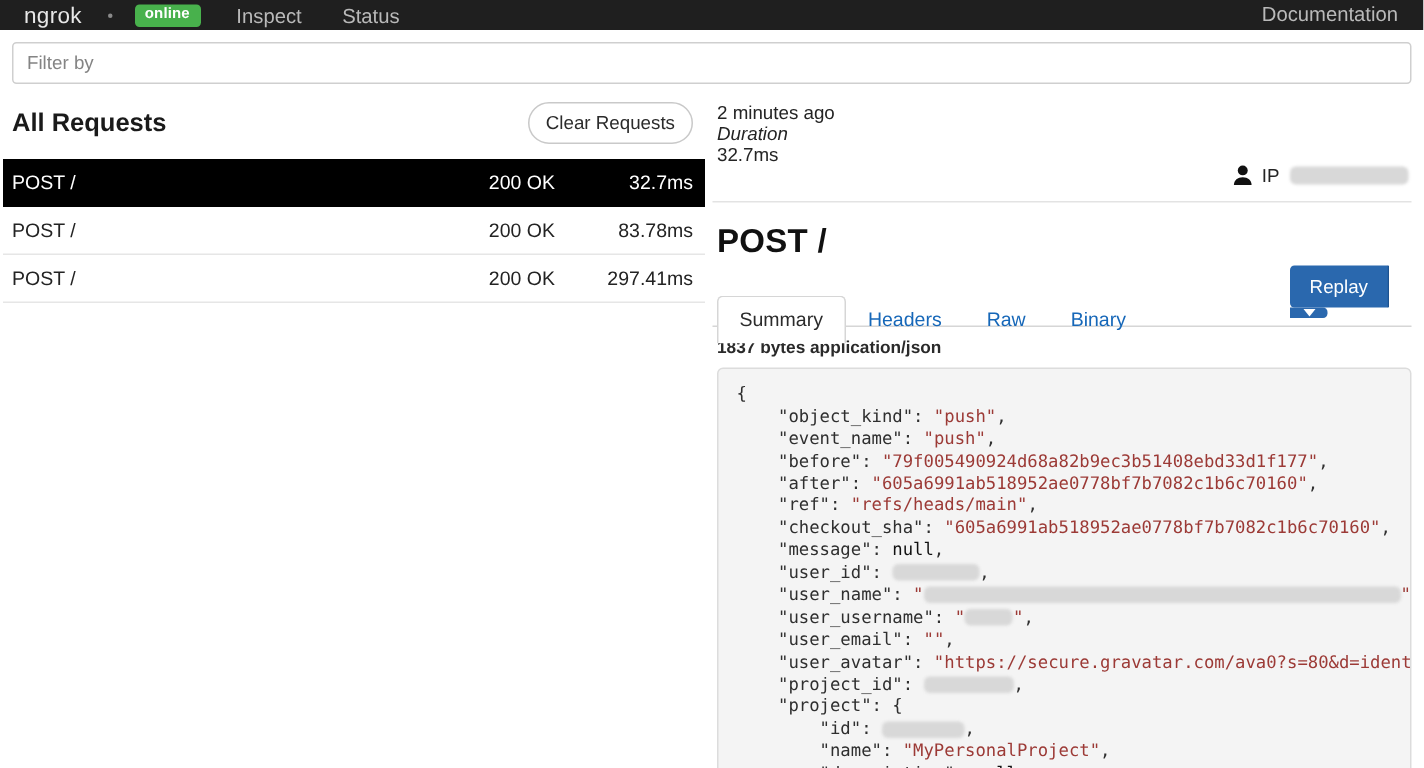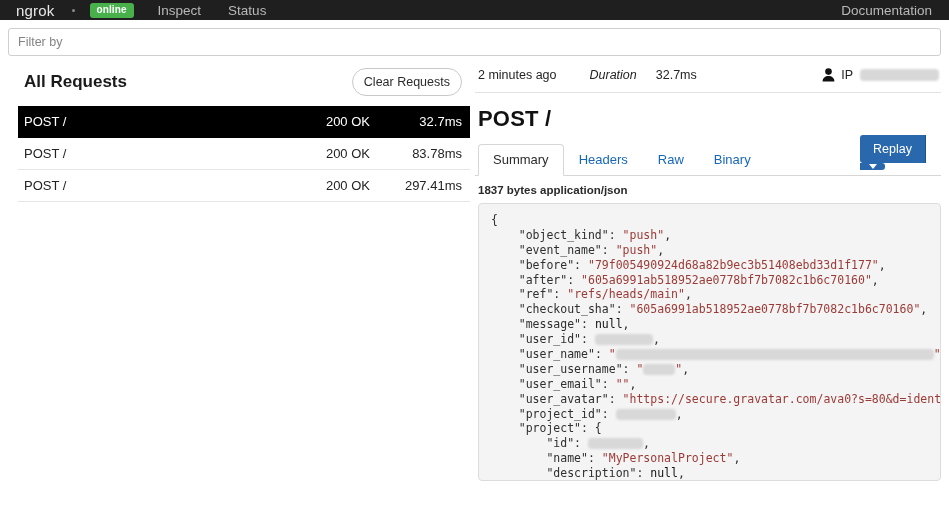--- a/index.html
+++ b/index.html
@@ -77,21 +77,21 @@
     background: #fff;
   }
   #filter-input::placeholder { color: #848484; }
 
   
   #columns {
     display: flex;
     align-items: flex-start;
     height: 470px;
   }
-  #left-col  { width: 470px; flex: 0 0 470px; padding-left: 18px; }
+  #left-col  { width: 470px; flex: 0 0 470px; padding-left: 2px; }
   #right-col { flex: 1 1 auto; padding: 0 8px 0 5px; min-width: 0; }
 
   
   #requests-head {
     display: flex;
     align-items: center;
     justify-content: space-between;
     padding: 12px 8px 10px 6px;
   }
   #requests-title {
@@ -130,20 +130,21 @@
   .req-status { width: 86px; text-align: right; }
   .req-dur    { width: 92px; text-align: right; }
 
   
   #meta-row {
     display: flex;
     padding: 12px 2px 10px 3px;
     font-size: 12.5px;
     color: #242424;
     border-bottom: 1px solid #e3e3e3;
+    flex-direction: column;
   }
   #meta-time { margin-right: 33px; }
   #meta-duration-label { margin-right: 19px; font-style: italic; }
   #meta-right {
     margin-left: auto;
     display: flex;
     align-items: center;
   }
   #person-icon { margin-right: 6px; display: block; }
   #ip-label { margin-right: 7px; }
@@ -174,21 +175,21 @@
     position: relative;
     padding-left: 3px;
     height: 33px;
   }
   .tab {
     font-size: 13px;
     padding: 7px 14px 8px;
     cursor: pointer;
     color: #1667b8;
     position: relative;
-    top: 1px;
+    top: 12px;
     border: 1px solid transparent;
   }
   .tab.active {
     color: #2b2b2b;
     background: #ffffff;
     border: 1px solid #d6d6d6;
     border-bottom-color: #ffffff;
     border-radius: 4px 4px 0 0;
   }
   #replay-group {

